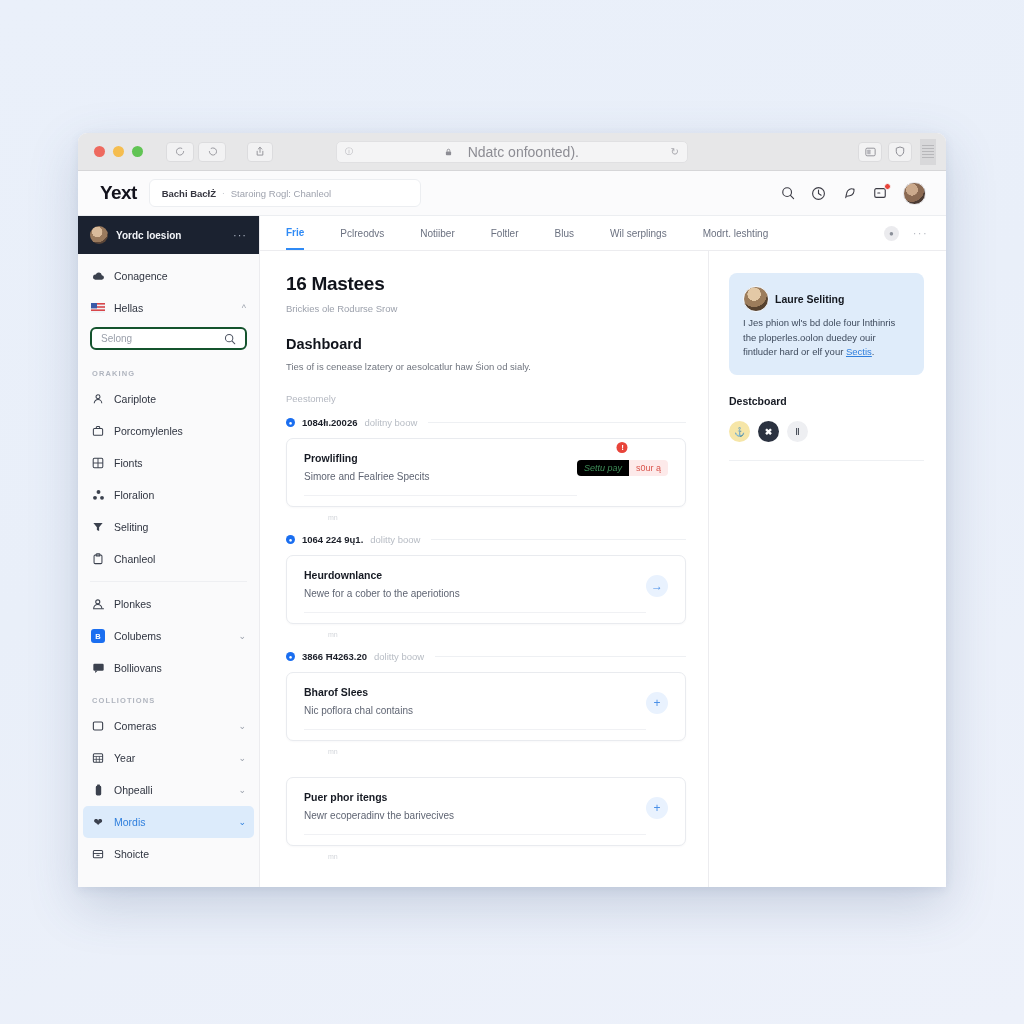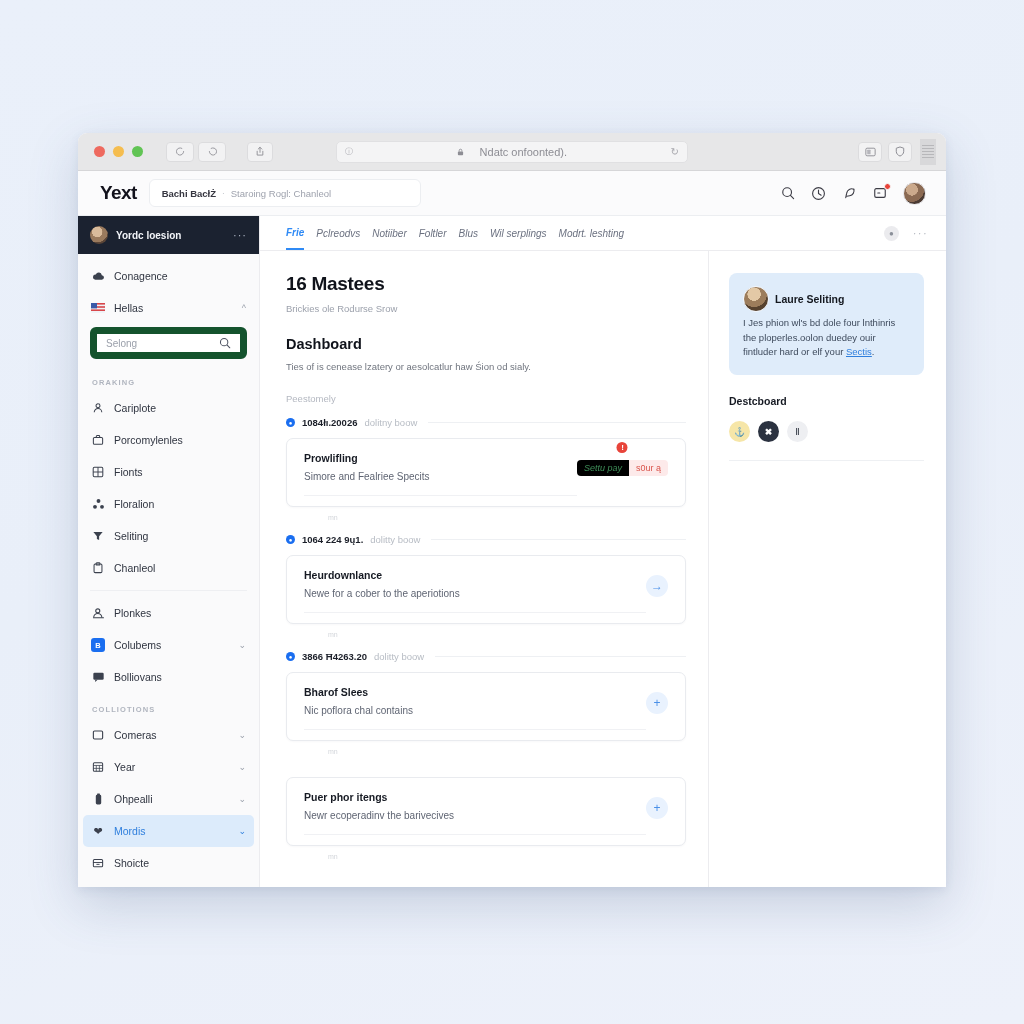--- a/index.html
+++ b/index.html
@@ -57,21 +57,21 @@
     position: absolute; left: 50%; transform: translateX(-50%);
     width: 352px; height: 22px;
     background: #f4f4f5; border: 1px solid #e0e0e2;
     border-radius: 5px;
     display: flex; align-items: center;
     padding: 0 8px; gap: 6px;
   }
   .urlbar .u-left { font-size: 8px; color: #b3b3b8; }
   .urlbar .u-mid {
     flex: 1; display: flex; align-items: center; justify-content: center;
-    gap: 16px; font-size: 11px; color: #8d8d94;
+    gap: 16px; font-size: 14px; color: #8d8d94;
     filter: blur(.35px);
     white-space: nowrap; overflow: hidden; text-align: right;
   }
   .urlbar .u-right { font-size: 10px; color: #a8a8ae; }
 
   .chrome-right {
     position: absolute; right: 10px; display: flex; align-items: center; gap: 6px;
   }
   .cr-btn {
     width: 24px; height: 20px; border-radius: 4px;
@@ -161,21 +161,21 @@
   .srow .lbl { flex: 1; white-space: nowrap; overflow: hidden; }
   .srow .chev { color: #9aa0ab; font-size: 9px; }
   .srow.active {
     background: #dcebfb; color: #2f7fdd; border-radius: 5px;
     margin: 0 5px; padding: 0 8px;
   }
   .srow.active .chev { color: #2f7fdd; }
 
   .search-wrap { padding: 3px 12px 7px; }
   .searchbox {
-    height: 32px; border: 7px solid #14532d; border-radius: 6px;
+    height: 23px; border: 2px solid #14532d; border-radius: 6px;
     background: #fff; display: flex; align-items: center;
     padding: 0 9px; gap: 22px;
   }
   .searchbox .ph { flex: 1; font-size: 10px; color: #9ba0ab; filter: blur(.3px); }
   .searchbox .sic { color: #4b5160; }
 
   .sect {
     font-size: 7.5px; letter-spacing: 1.1px; color: #b0b5bf;
     padding: 12px 14px 5px; font-weight: 600; filter: blur(.3px);
   }
@@ -186,22 +186,22 @@
     display: flex; align-items: center; justify-content: center;
   }
   .heart { color: #e8483f; font-size: 11px; }
 
   
   .maincol { flex: 1; display: flex; flex-direction: column; min-width: 0; background: #fff; }
 
   .tabbar {
     height: 35px; flex: 0 0 35px;
     border-bottom: 1px solid #ececef;
-    display: flex; align-items: center; gap: 12px;
-    padding: 0 26px; position: relative; font-style: italic;
+    display: flex; align-items: center; gap: 36px;
+    padding: 0 26px; position: relative;
   }
   .tab {
     font-size: 10px; color: #6b7180; height: 100%;
     display: flex; align-items: center; filter: blur(.3px);
     white-space: nowrap;
   }
   .tab.sel { color: #2f8af5; font-weight: 600; border-bottom: 2px solid #2f8af5; }
   .tabbar-right { position: absolute; right: 18px; display: flex; align-items: center; gap: 14px; }
   .tb-av {
     width: 15px; height: 15px; border-radius: 50%; background: #ebebee;

